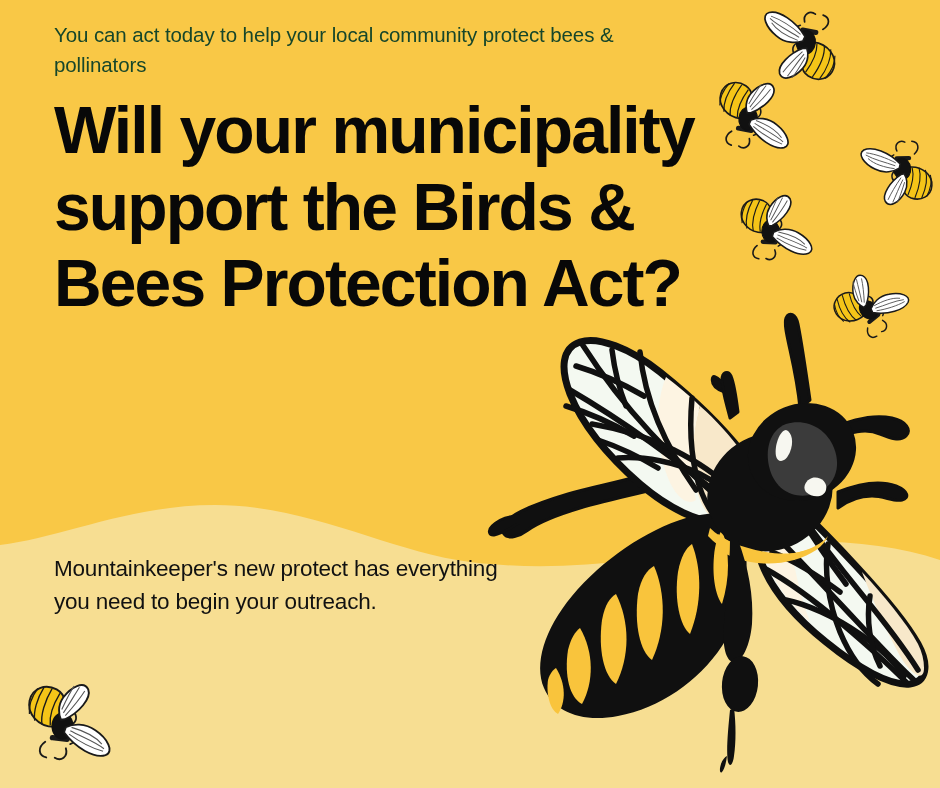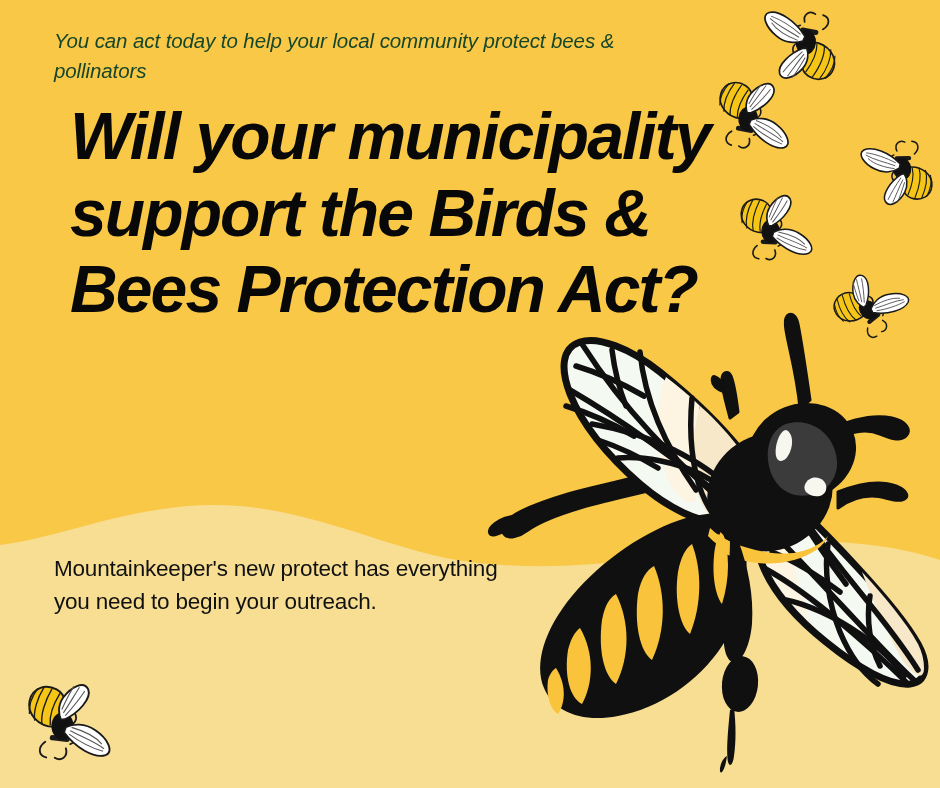--- a/index.html
+++ b/index.html
@@ -24,43 +24,42 @@
   #bee-layer {
     position: absolute;
     inset: 0;
     width: 940px;
     height: 788px;
     pointer-events: none;
   }
   .text-stack {
     position: absolute;
     left: 54px;
-    top: 26px;
+    top: 20px;
     width: 640px;
     z-index: 5;
-    font-style: italic;
   }
   #eyebrow {
     font-family: "Liberation Sans", sans-serif;
     font-size: 20.5px;
     line-height: 30px;
     font-weight: 400;
     color: #16462a;
     letter-spacing: -0.1px;
     margin: 0;
     width: 625px;
   }
   #headline {
     font-family: "Liberation Sans", sans-serif;
     font-size: 66px;
     line-height: 76.5px;
     font-weight: 700;
     color: #080808;
     letter-spacing: -1.9px;
-    margin: 16px;
+    margin: 0;
     margin-top: 12px;
     width: 640px;
     white-space: pre-line;
   }
   #subcopy {
     position: absolute;
     left: 54px;
     top: 552px;
     width: 450px;
     font-family: "Liberation Sans", sans-serif;

